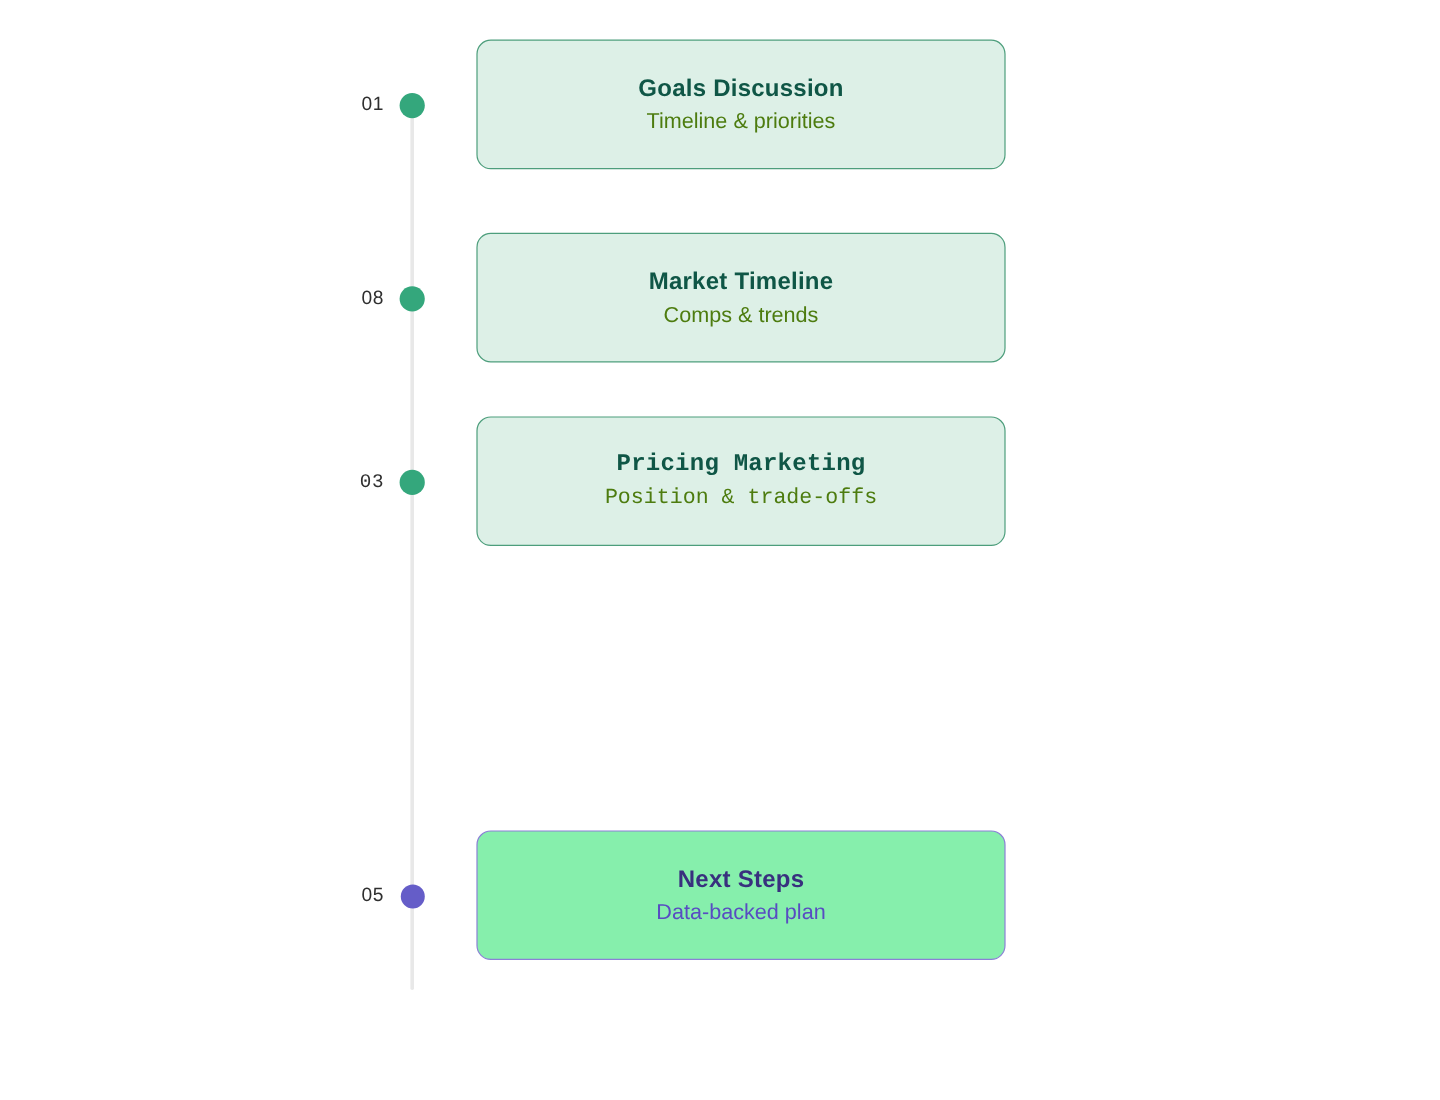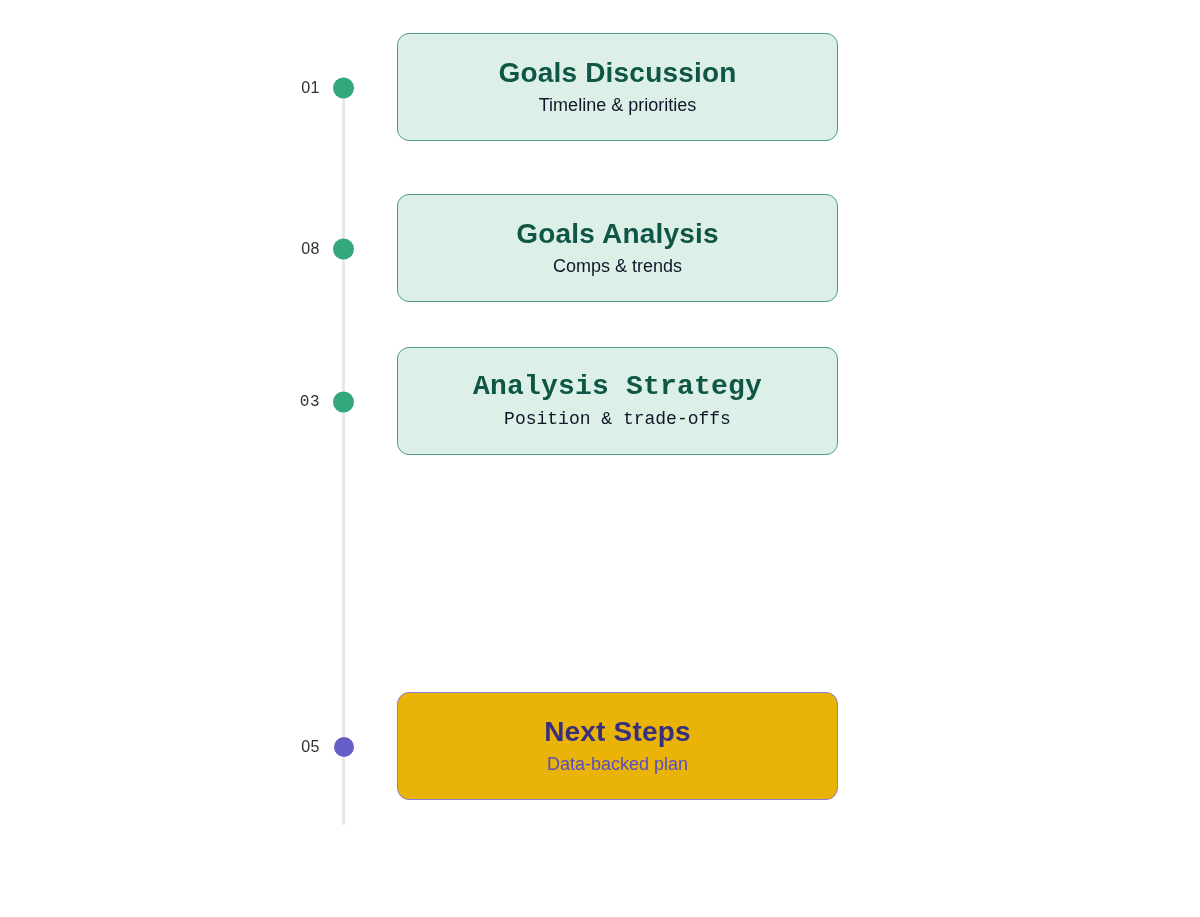--- a/index.html
+++ b/index.html
@@ -74,36 +74,36 @@
     align-items: center;
     justify-content: center;
     gap: 7px;
     text-align: center;
   }
   .green .card {
     background: #ddf0e7;
     border-color: #4d9e7c;
   }
   .purple .card {
-    background: #eab308;
+    background: #86efac;
     border-color: #8b80d6;
   }
   .card-title {
-    font-size: 28px;
+    font-size: 20px;
     font-weight: 700;
     line-height: 1.1;
     letter-spacing: 0.2px;
   }
   .card-subtitle {
     font-size: 18px;
     font-weight: 400;
     line-height: 1.1;
   }
   .green .card-title { color: #0f5646; }
-  .green .card-subtitle { color: #0f172a; }
+  .green .card-subtitle { color: #4d7c0f; }
   .purple .card-title { color: #38307e; }
   .purple .card-subtitle { color: #584cc2; }
 </style>
 </head>
 <body>
 
 <div class="canvas">
 
   <div class="timeline-line"></div>
 
@@ -113,30 +113,30 @@
     <div class="card">
       <div class="card-title">Goals Discussion</div>
       <div class="card-subtitle">Timeline &amp; priorities</div>
     </div>
   </div>
 
   <div class="item item-2 green">
     <div class="num">08</div>
     <div class="dot"></div>
     <div class="card">
-      <div class="card-title">Goals Analysis</div>
+      <div class="card-title">Market Timeline</div>
       <div class="card-subtitle">Comps &amp; trends</div>
     </div>
   </div>
 
   <div class="item item-3 green">
     <div class="num">03</div>
     <div class="dot"></div>
     <div class="card">
-      <div class="card-title">Analysis Strategy</div>
+      <div class="card-title">Pricing Marketing</div>
       <div class="card-subtitle">Position &amp; trade-offs</div>
     </div>
   </div>
 
 
   <div class="item item-5 purple">
     <div class="num">05</div>
     <div class="dot"></div>
     <div class="card">
       <div class="card-title">Next Steps</div>

